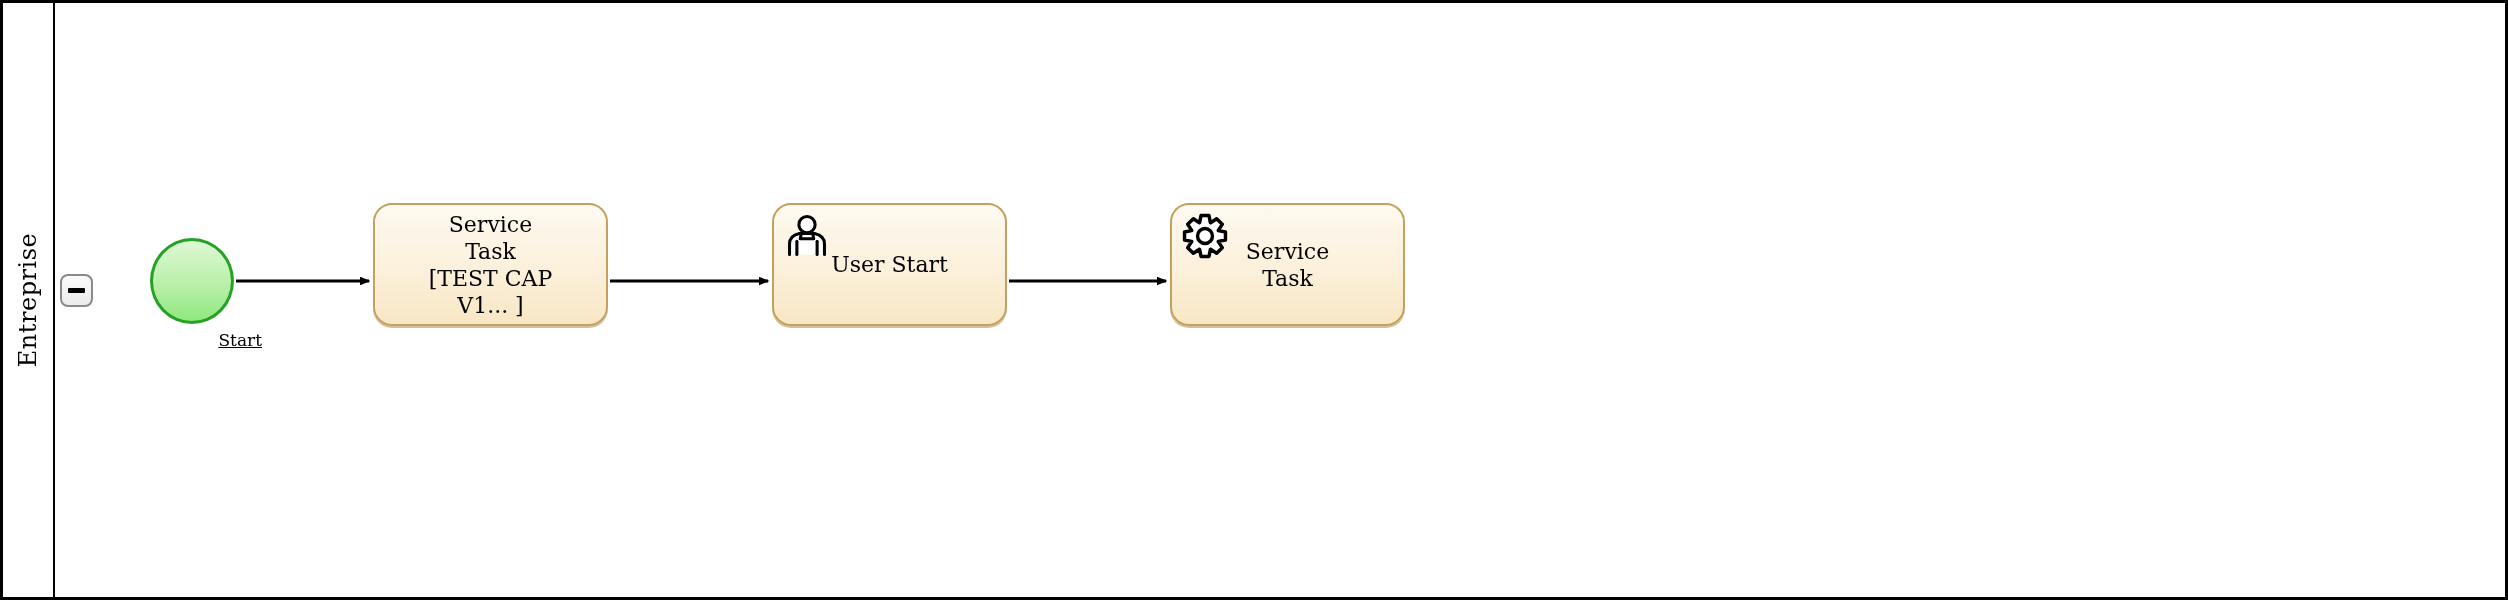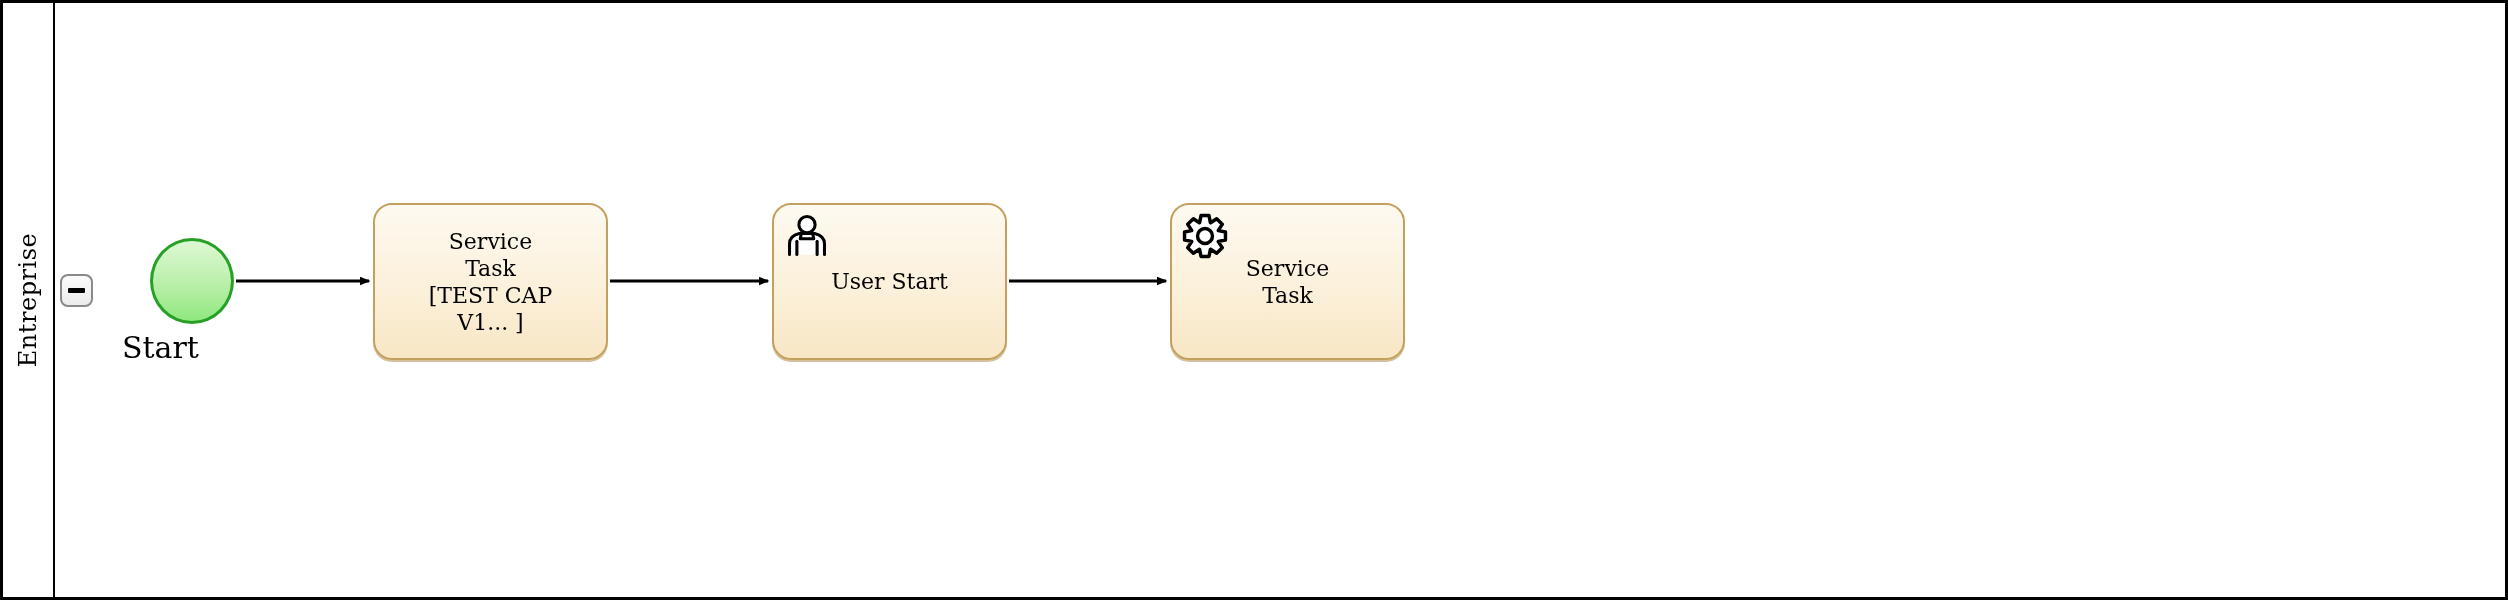--- a/index.html
+++ b/index.html
@@ -66,29 +66,30 @@
     width: 84px; height: 86px;
     border-radius: 50%;
     background: linear-gradient(180deg, #ddf8d4 0%, #b9efa9 55%, #8fe87e 100%);
     border: 3px solid #26a126;
     box-sizing: border-box;
   }
   .start-label {
     position: absolute;
     left: 122px; top: 330px;
     width: 140px;
-    text-align: left;
-    font-size: 30px;
+    text-align: right;
+    font-size: 17px;
+    text-decoration: underline;
   }
 
   
   .task {
     position: absolute;
     top: 203px;
-    width: 235px; height: 157px;
+    width: 235px; height: 123px;
     border-radius: 19px;
     background: linear-gradient(180deg, #fefaf1 0%, #fbf0da 55%, #f8e7c5 100%);
     border: 2px solid #c3a05e;
     box-shadow: 0 2px 0 rgba(176,140,80,0.55);
     box-sizing: border-box;
     display: flex;
     align-items: center;
     justify-content: center;
     cursor: pointer;
   }

